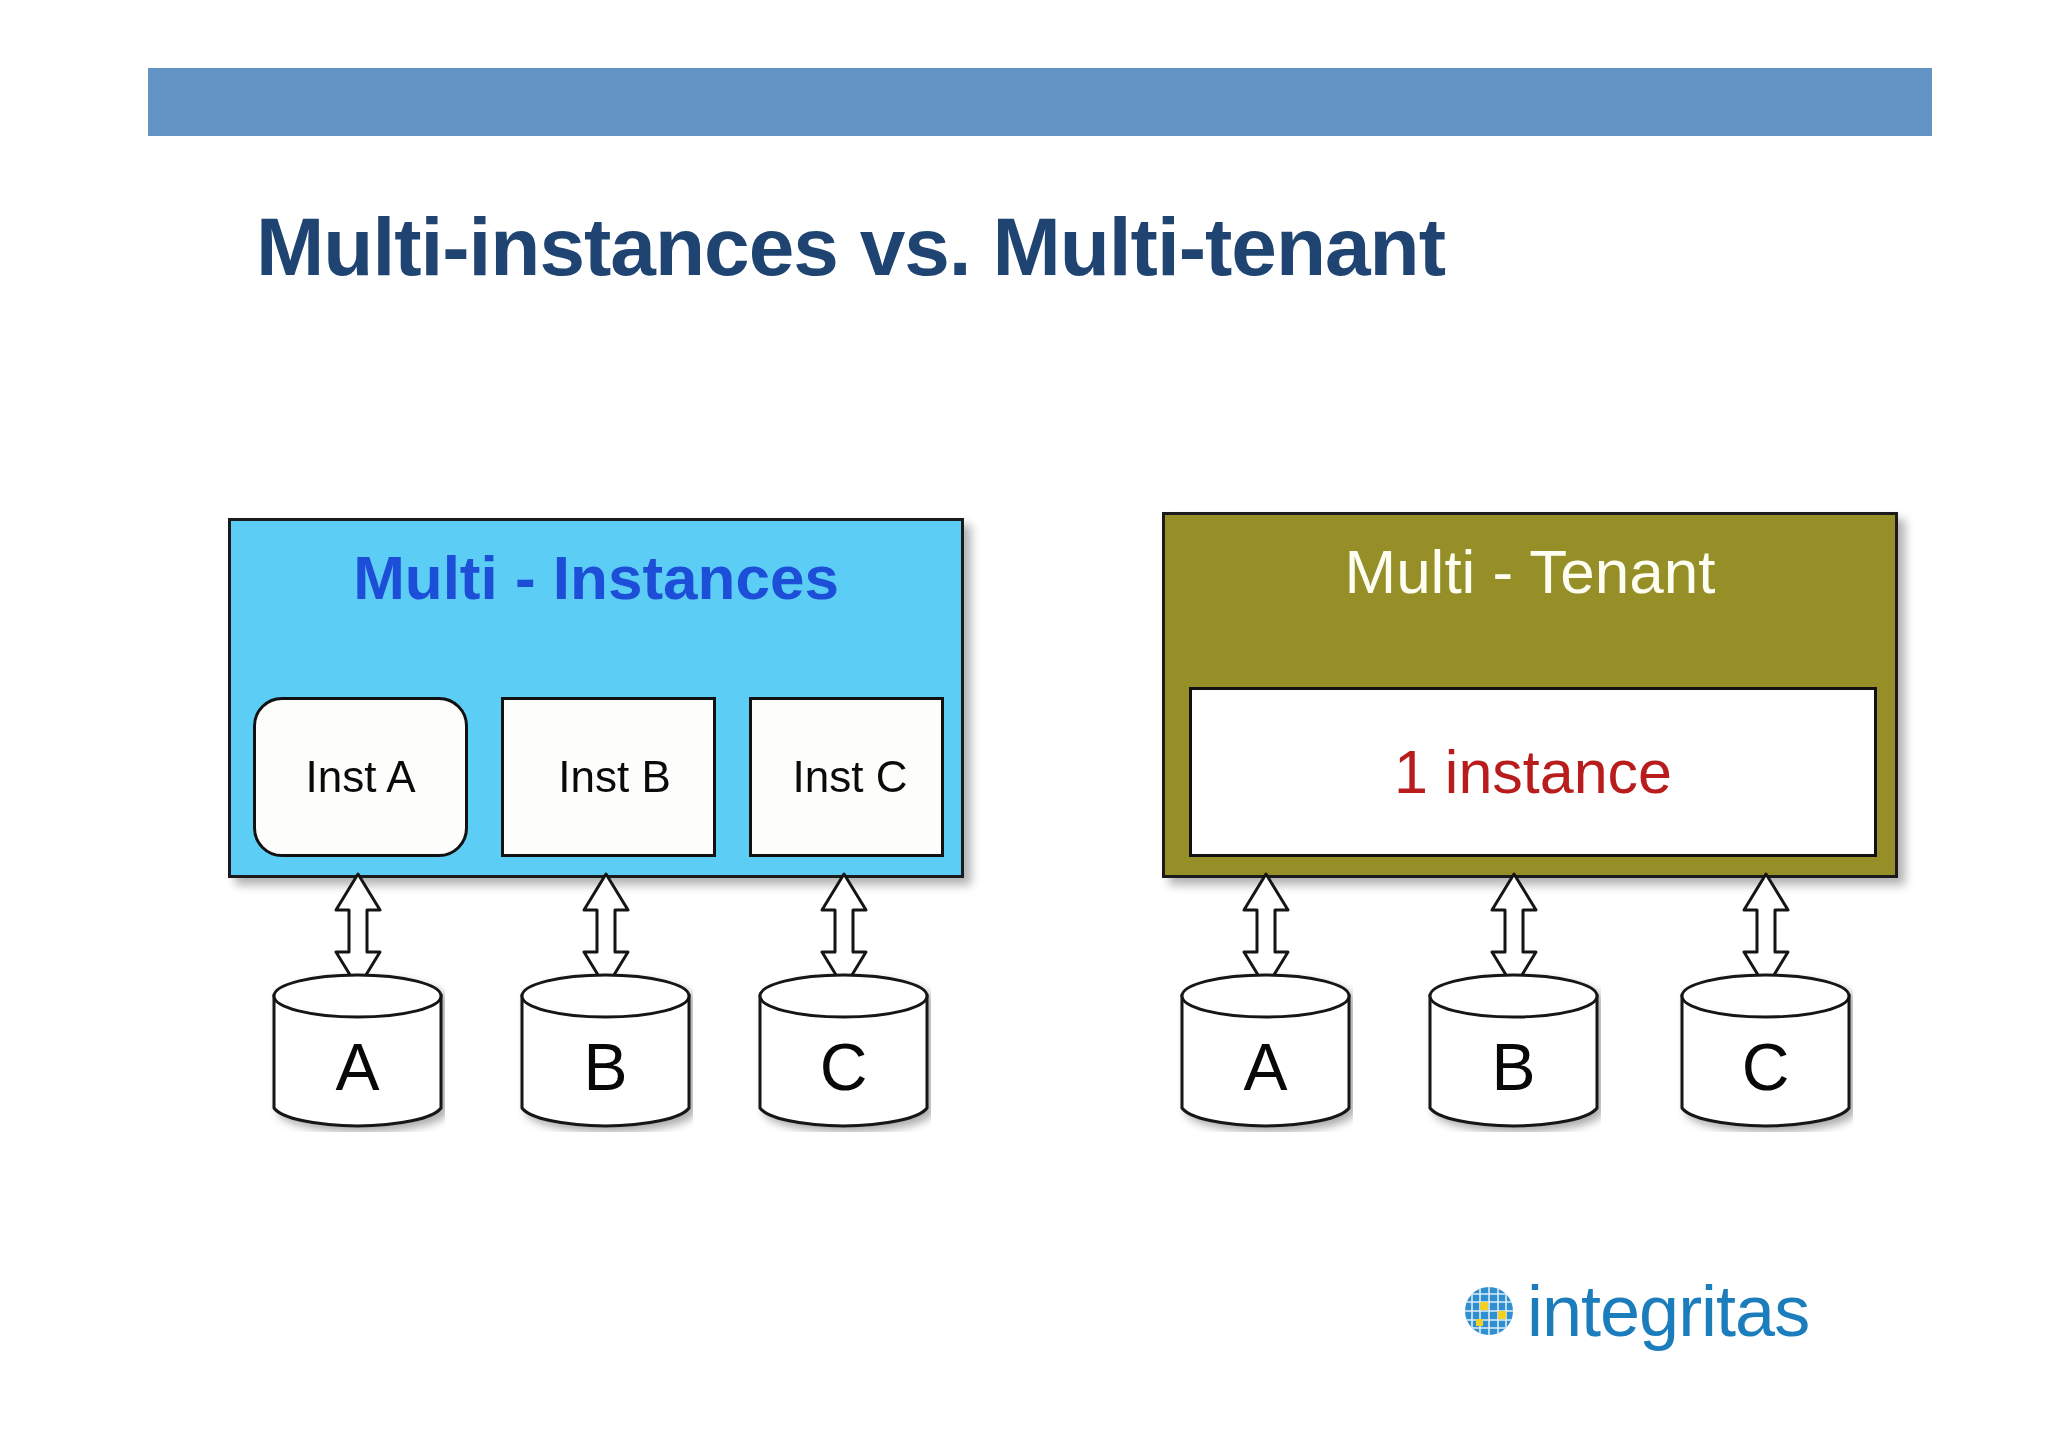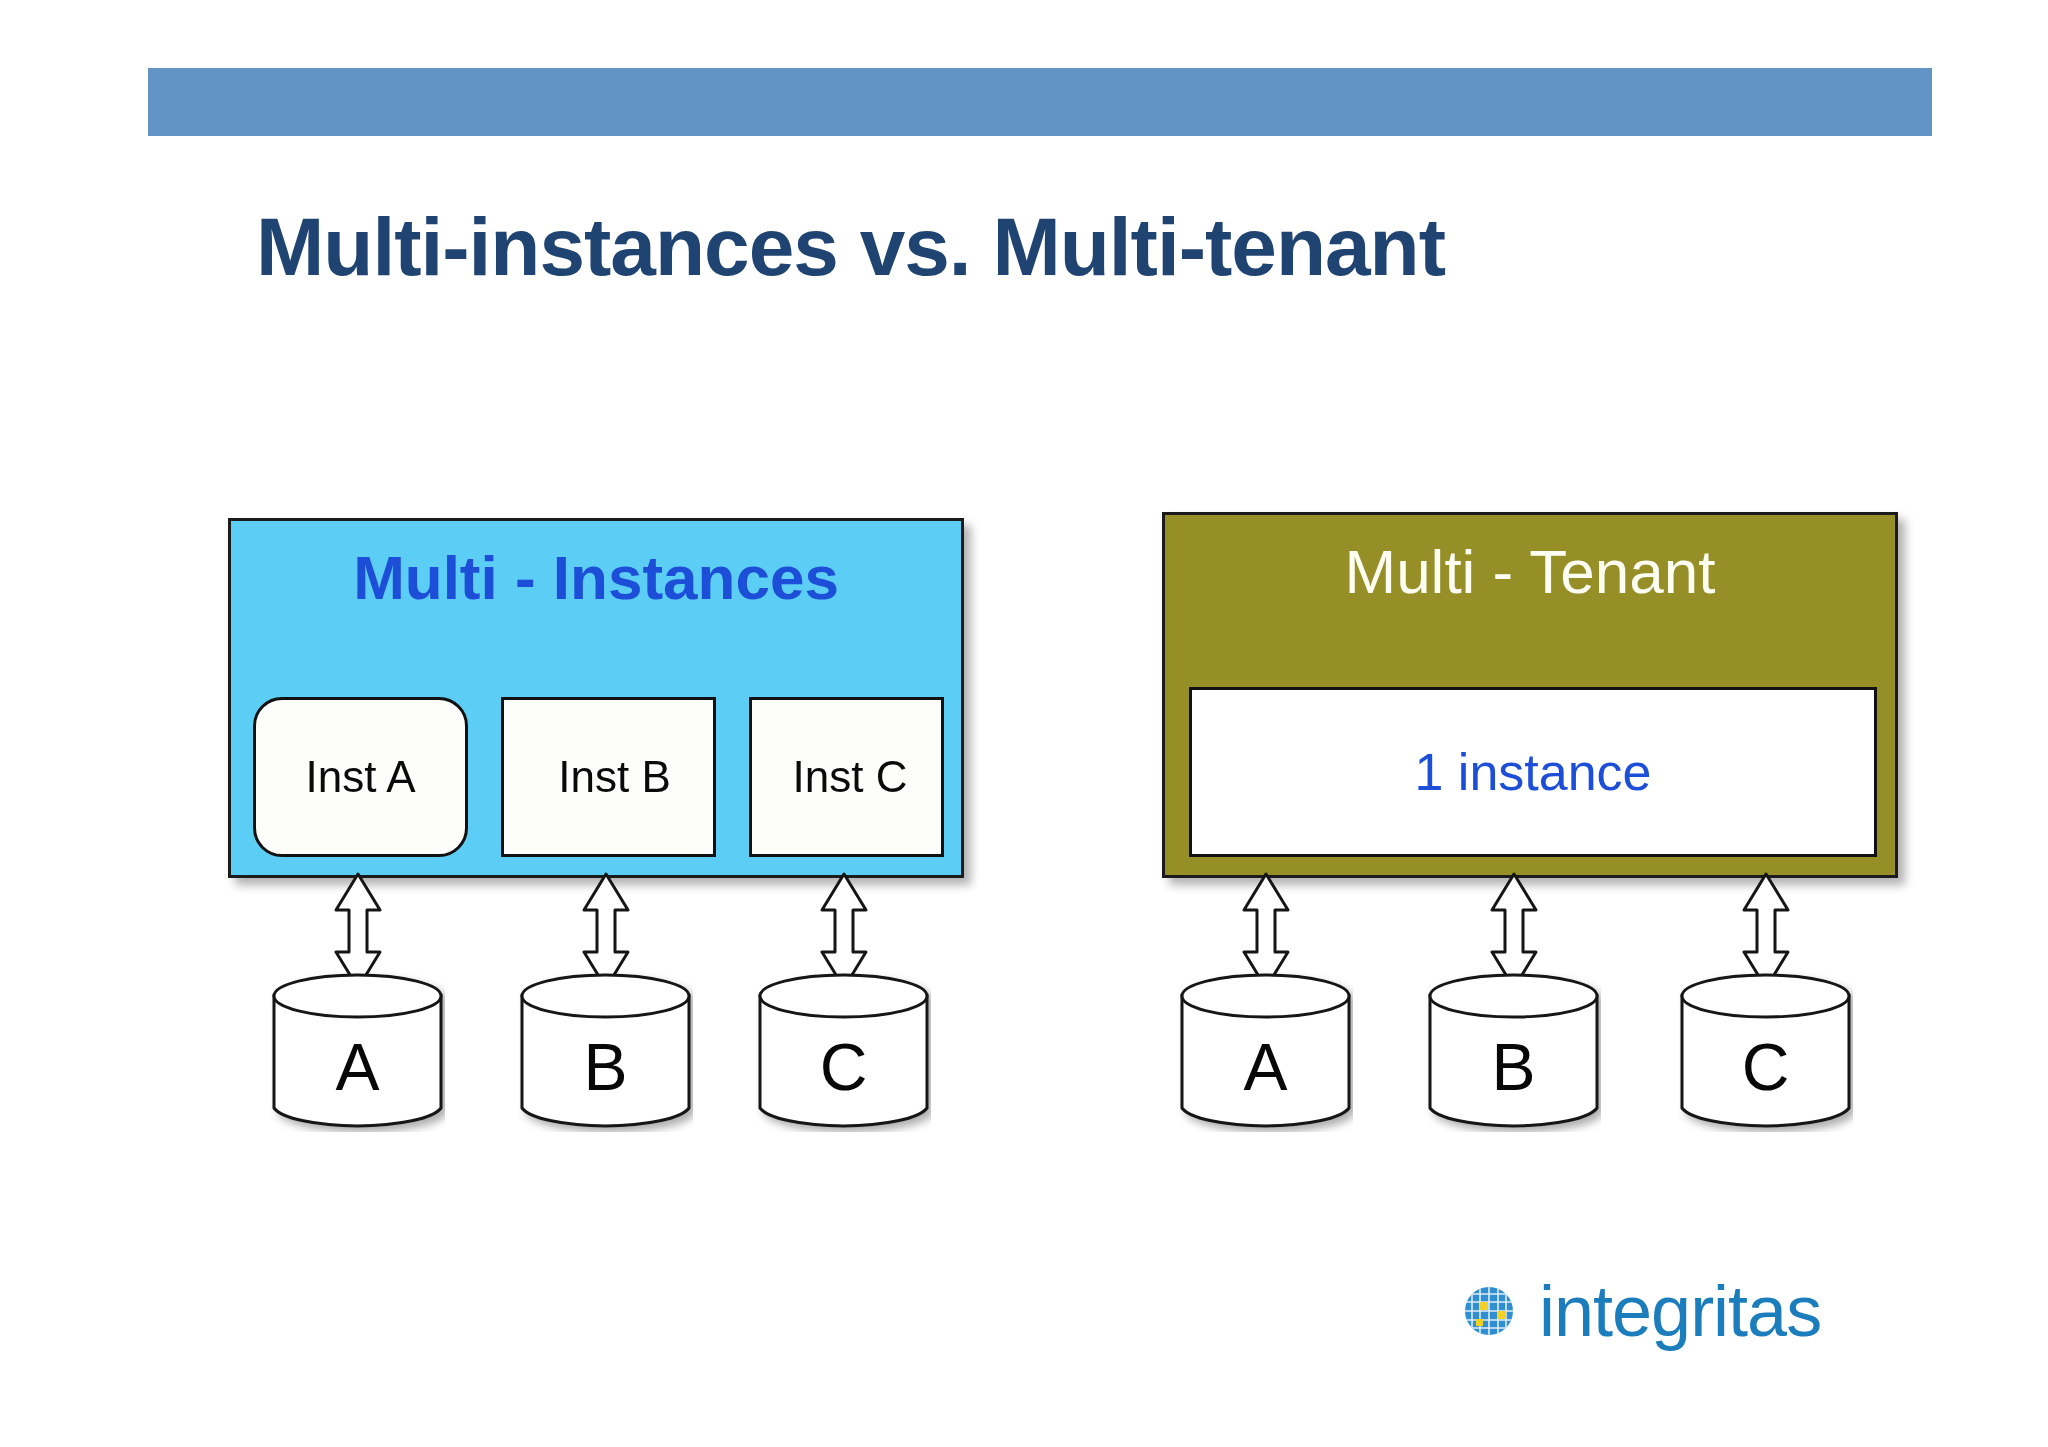--- a/index.html
+++ b/index.html
@@ -107,22 +107,22 @@
     left: 24px;
     top: 172px;
     width: 688px;
     height: 170px;
     background: #ffffff;
     border: 3px solid #111111;
     box-sizing: border-box;
     display: flex;
     align-items: center;
     justify-content: center;
-    font-size: 52px;
-    color: #1d4ed8;
+    font-size: 61px;
+    color: #b91c1c;
     line-height: 1;
     white-space: nowrap;
   }
 
   
   .arrow {
     position: absolute;
     width: 52px;
     height: 118px;
   }
@@ -160,21 +160,20 @@
     flex: 0 0 auto;
     margin-right: 12px;
   }
   #logo-text {
     font-size: 72px;
     color: #1c7dbd;
     letter-spacing: -1px;
     line-height: 1;
     font-weight: 400;
     white-space: nowrap;
-    margin-left: 12px;
   }
 </style>
 </head>
 <body>
 
 <div id="header-bar"></div>
 
 <div id="slide-title">Multi-instances vs. Multi-tenant</div>
 
 <div id="diagram">

